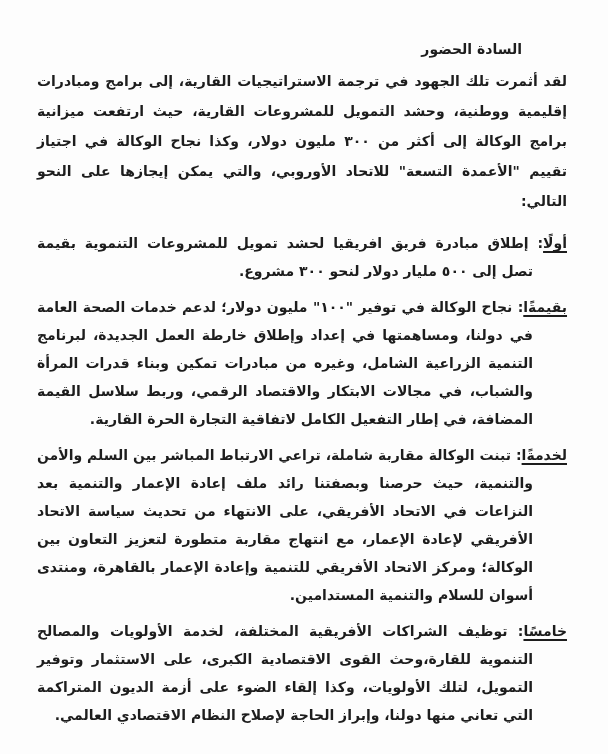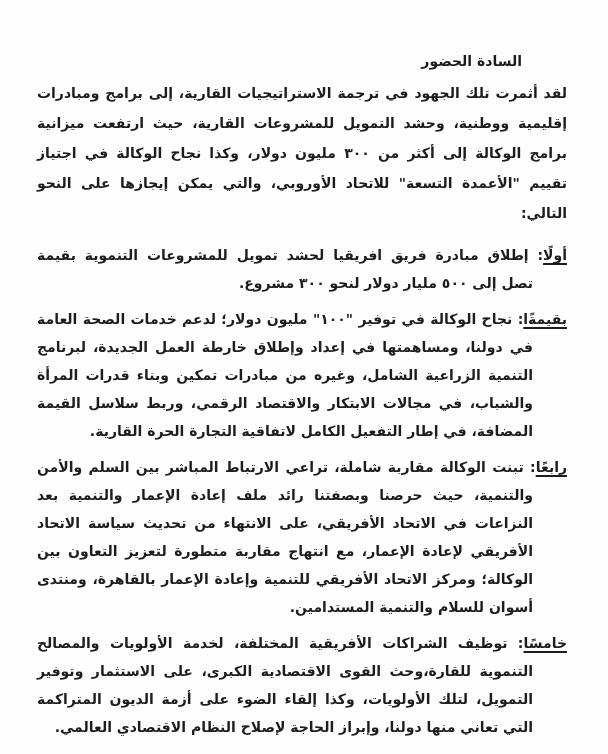--- a/index.html
+++ b/index.html
@@ -9,21 +9,21 @@
   body {
     width: 608px;
     height: 754px;
     background: var(--paper, #fdfdfd);
     overflow: hidden;
   }
   .page {
     box-sizing: border-box;
     width: 608px;
     height: 662px;
-    padding: 52px 41px 20px 37px;
+    padding: 40px 41px 20px 37px;
     direction: rtl;
     font-family: "DejaVu Sans", sans-serif;
     font-weight: bold;
     color: var(--ink, #1d1d1d);
     background: var(--paper, #fdfdfd);
   }
   .heading {
     font-size: 14px;
     line-height: 19px;
     margin: 0 45px 0 0;
@@ -71,21 +71,21 @@
     <span>إطلاق مبادرة فريق افريقيا لحشد تمويل للمشروعات التنموية بقيمة تصل إلى ٥٠٠ مليار دولار لنحو ٣٠٠ مشروع.</span>
   </p>
 
 
   <p class="item">
     <span class="item-label"><span class="lbl-word">بقيمةًا</span><span>:</span></span>
     <span>نجاح الوكالة في توفير "١٠٠" مليون دولار؛ لدعم خدمات الصحة العامة في دولنا، ومساهمتها في إعداد وإطلاق خارطة العمل الجديدة، لبرنامج التنمية الزراعية الشامل، وغيره من مبادرات تمكين وبناء قدرات المرأة والشباب، في مجالات الابتكار والاقتصاد الرقمي، وربط سلاسل القيمة المضافة، في إطار التفعيل الكامل لاتفاقية التجارة الحرة القارية.</span>
   </p>
 
   <p class="item">
-    <span class="item-label"><span class="lbl-word">رابعًا</span><span>:</span></span>
+    <span class="item-label"><span class="lbl-word">لخدمةًا</span><span>:</span></span>
     <span>تبنت الوكالة مقاربة شاملة، تراعي الارتباط المباشر بين السلم والأمن والتنمية، حيث حرصنا وبصفتنا رائد ملف إعادة الإعمار والتنمية بعد النزاعات في الاتحاد الأفريقي، على الانتهاء من تحديث سياسة الاتحاد الأفريقي لإعادة الإعمار، مع انتهاج مقاربة متطورة لتعزيز التعاون بين الوكالة؛ ومركز الاتحاد الأفريقي للتنمية وإعادة الإعمار بالقاهرة، ومنتدى أسوان للسلام والتنمية المستدامين.</span>
   </p>
 
   <p class="item">
     <span class="item-label"><span class="lbl-word">خامسًا</span><span>:</span></span>
     <span>توظيف الشراكات الأفريقية المختلفة، لخدمة الأولويات والمصالح التنموية للقارة،وحث القوى الاقتصادية الكبرى، على الاستثمار وتوفير التمويل، لتلك الأولويات، وكذا إلقاء الضوء على أزمة الديون المتراكمة التي تعاني منها دولنا، وإبراز الحاجة لإصلاح النظام الاقتصادي العالمي.</span>
   </p>
 
 </div>
 

